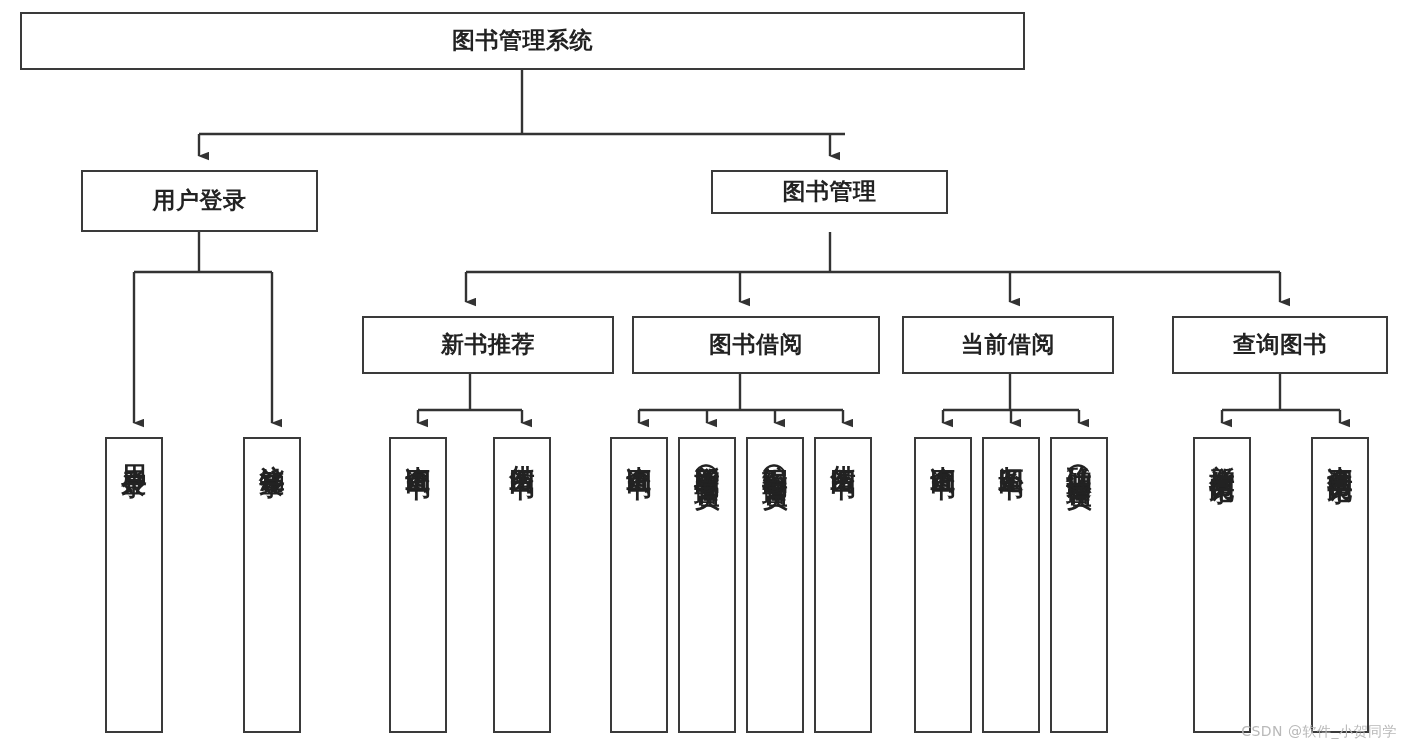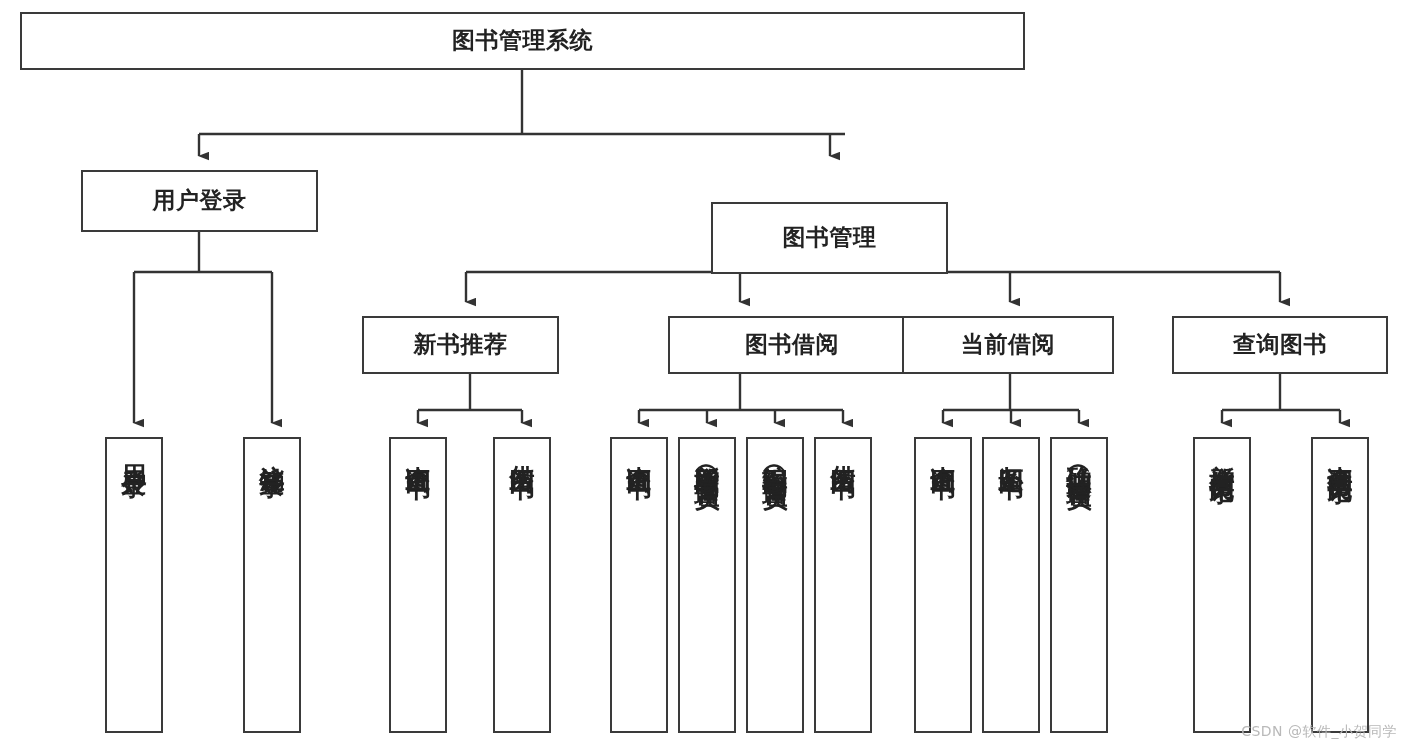--- a/index.html
+++ b/index.html
@@ -133,29 +133,29 @@
   </svg>
 
   <div class="node root horiz" style="left:20px; top:12px; width:1005px; height:58px;">
     <span class="node-label">图书管理系统</span>
   </div>
 
   <div class="node horiz" style="left:81px; top:170px; width:237px; height:62px;">
     <span class="node-label">用户登录</span>
   </div>
 
-  <div class="node horiz" style="left:711px; top:170px; width:237px; height:72px;margin-top:32px;">
+  <div class="node horiz" style="left:711px; top:170px; width:237px; height:44px;">
     <span class="node-label">图书管理</span>
   </div>
 
-  <div class="node horiz" style="left:362px; top:316px; width:197px; height:58px;">
+  <div class="node horiz" style="left:362px; top:316px; width:252px; height:58px;">
     <span class="node-label">新书推荐</span>
   </div>
 
-  <div class="node horiz" style="left:668px; top:316px; width:248px; height:58px;">
+  <div class="node horiz" style="left:632px; top:316px; width:248px; height:58px;">
     <span class="node-label">图书借阅</span>
   </div>
 
   <div class="node horiz" style="left:902px; top:316px; width:212px; height:58px;">
     <span class="node-label">当前借阅</span>
   </div>
 
   <div class="node horiz" style="left:1172px; top:316px; width:216px; height:58px;">
     <span class="node-label">查询图书</span>
   </div>

